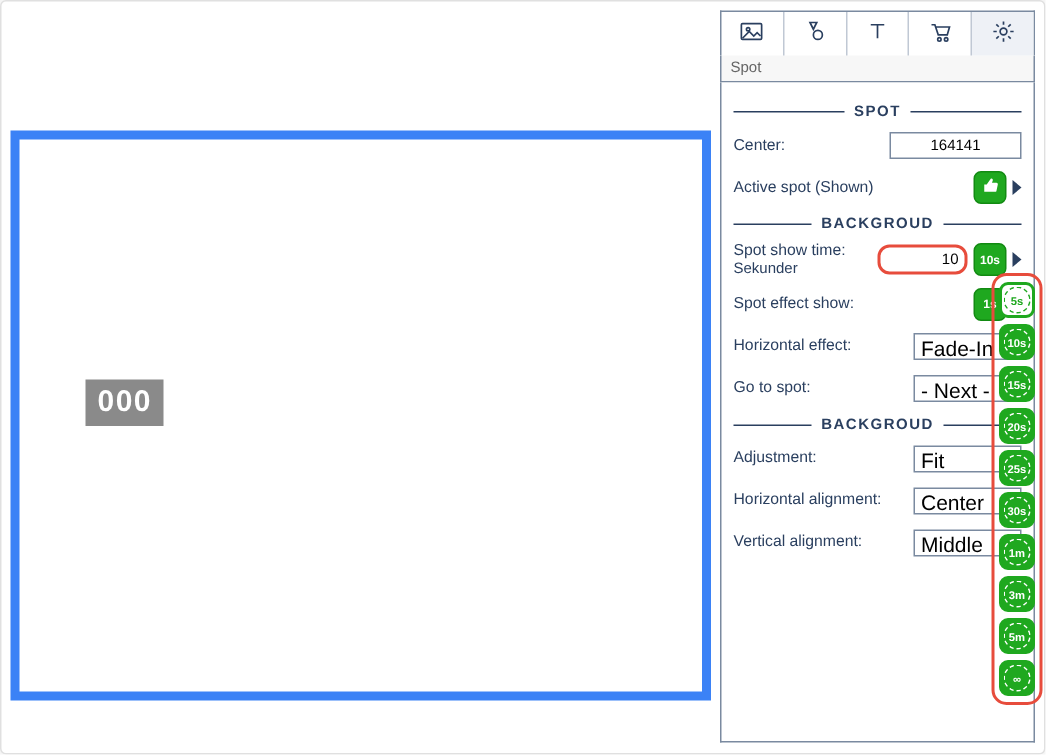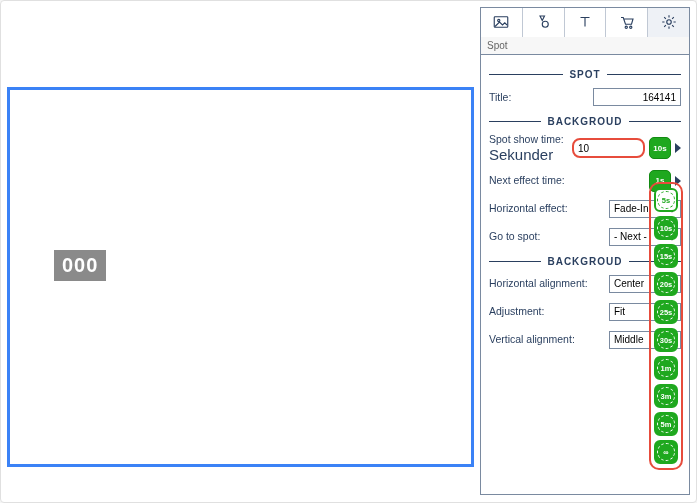--- a/index.html
+++ b/index.html
@@ -26,21 +26,21 @@
     position: relative;
     margin-right: 6px;
   }
   .canvas {
     position: absolute;
     left: 0;
     top: 80px;
     width: 100%;
     height: 380px;
     background: #fff;
-    border: 3px solid #3b82f6;
+    border: 6px solid #3b82f6;
   }
   .canvas-badge {
     position: absolute;
     left: 44px;
     top: 160px;
     background: #8a8a8a;
     color: #fff;
     font-size: 20px;
     font-weight: bold;
     padding: 4px 8px;
@@ -107,40 +107,40 @@
     align-items: center;
     margin-bottom: 6px;
     min-height: 22px;
   }
   .row-label {
     flex: 1;
     color: #2a3f5f;
     font-size: 10.5px;
     line-height: 1.2;
   }
-  .row-label .sub { display: block; font-size: 15px; }
+  .row-label .sub { display: block; font-size: 10px; }
   .text-input {
-    width: 73px;
+    width: 60px;
     height: 18px;
     border: 1px solid #7a8aa0;
     font-size: 10px;
     padding: 0 4px;
-    text-align: left;
-  }
-  .text-input.wide { width: 88px; text-align: right; }
+    text-align: right;
+  }
+  .text-input.wide { width: 88px; text-align: center; }
   .text-input.hl {
     border: 2px solid #e74c3c;
     border-radius: 8px;
     height: 20px;
   }
   select.sel {
     width: 72px;
     height: 18px;
     border: 1px solid #7a8aa0;
-    font-size: 10px;
+    font-size: 14px;
     background: #fff;
   }
   .icon-btn {
     width: 22px;
     height: 22px;
     border-radius: 5px;
     background: #1fa81f;
     display: inline-flex;
     align-items: center;
     justify-content: center;
@@ -157,21 +157,21 @@
     margin-left: 4px;
     cursor: pointer;
   }
   .time-badge {
     font-size: 8px;
     font-weight: bold;
     color: #fff;
   }
   .stacked-presets {
     position: absolute;
-    right: 14px;
+    right: 2px;
     top: 182px;
     display: flex;
     flex-direction: column;
     gap: 4px;
     border: 2px solid #e74c3c;
     border-radius: 10px;
     padding: 4px 3px;
   }
   .preset-btn {
     width: 24px;
@@ -257,44 +257,55 @@
 
     <div class="subtab">Spot</div>
 
     <div class="panel-body">
 
       <div class="section-header">
           <span>SPOT</span>
         </div>
 
       <div class="row">
-        <div class="row-label">Title:</div>
+        <div class="row-label">Center:</div>
         <input class="text-input wide" value="164141" style="">
       </div>
 
+      <div class="row">
+        <div class="row-label">Active spot (Shown)</div>
+        <div class="icon-btn">
+          <span>
+            <svg viewBox="0 0 24 24">
+                <path d="M4 11 H7 V20 H4 Z M7 11 L12 4 C13 3 15 4 14.5 6 L13.5 9 H19 C20 9 21 10 20.7 11 L19 19 C18.8 20 18 20 17 20 H7 Z" fill="#fff" stroke="none"></path>
+              </svg>
+          </span>
+        </div>
+        <div class="play-caret"></div>
+      </div>
 
 
       <div class="section-header">
           <span>BACKGROUD</span>
         </div>
 
       <div class="row">
         <div class="row-label">
           <span>Spot show time:</span>
           <span class="sub">Sekunder</span>
         </div>
         <input class="text-input hl" value="10" style="">
         <div class="icon-btn">
           <span class="time-badge">10s</span>
         </div>
         <div class="play-caret"></div>
       </div>
 
       <div class="row">
-        <div class="row-label">Next effect time:</div>
+        <div class="row-label">Spot effect show:</div>
         <div class="icon-btn">
           <span class="time-badge">1s</span>
         </div>
         <div class="play-caret"></div>
       </div>
 
       <div class="row">
         <div class="row-label">Horizontal effect:</div>
         <select class="sel">
           <option>Fade-In</option>
@@ -306,30 +317,30 @@
         <select class="sel">
           <option>- Next -</option>
         </select>
       </div>
 
       <div class="section-header">
           <span>BACKGROUD</span>
         </div>
 
       <div class="row">
+        <div class="row-label">Adjustment:</div>
+        <select class="sel">
+          <option>Fit</option>
+        </select>
+      </div>
+
+      <div class="row">
         <div class="row-label">Horizontal alignment:</div>
         <select class="sel">
           <option>Center</option>
-        </select>
-      </div>
-
-      <div class="row">
-        <div class="row-label">Adjustment:</div>
-        <select class="sel">
-          <option>Fit</option>
         </select>
       </div>
 
       <div class="row">
         <div class="row-label">Vertical alignment:</div>
         <select class="sel">
           <option>Middle</option>
         </select>
       </div>
 

